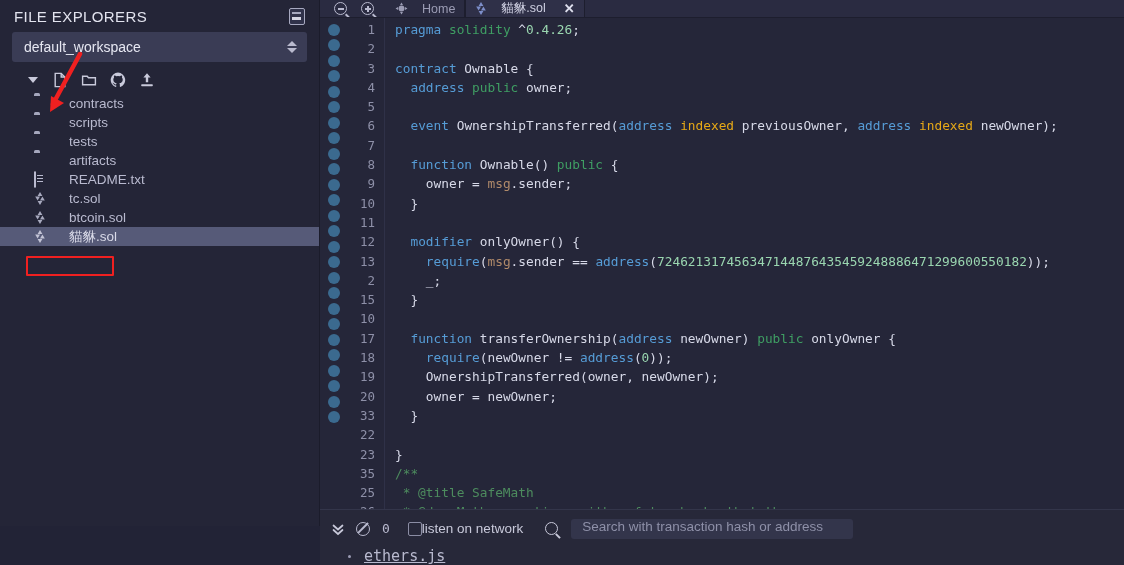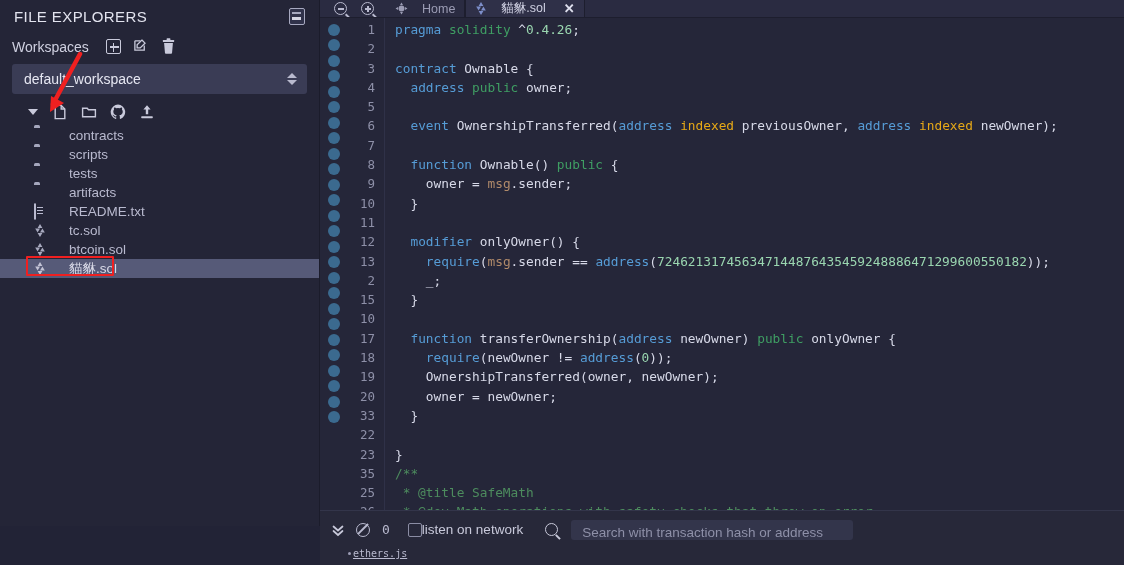--- a/index.html
+++ b/index.html
@@ -163,57 +163,38 @@
   .chev2 { width:16px;height:16px;position:relative;cursor:pointer;margin-right:10px; }
   .noentry { width:14px;height:14px;border:1.7px solid #b9bacf;border-radius:50%;position:relative;cursor:pointer; }
   .noentry::after{content:"";position:absolute;left:-1px;top:4.5px;width:14px;height:1.7px;background:#b9bacf;transform:rotate(-45deg);}
   .cnt { color:#b9bacf; font-size:13px; margin-left:12px; margin-right:18px; font-family:"DejaVu Sans Mono", monospace; }
   .cbx { width:14px;height:14px;border:1.6px solid #8b8da4;border-radius:2px;cursor:pointer; }
   .lbl-listen { color:#c8c9da; font-size:13.5px; margin-left:0; margin-right:22px; }
   .srch-ic { width:13px;height:13px;border:1.7px solid #c8c9da;border-radius:50%;position:relative;margin-right:13px;cursor:pointer;}
   .srch-ic::after{content:"";position:absolute;right:-4px;bottom:-3px;width:6px;height:1.8px;background:#c8c9da;transform:rotate(45deg);}
   .srch-box {
     width:282px;height:20px;background:#33354b;border-radius:3px;
-    display:flex;align-items:flex-end;padding:0 11px;color:#8e90a8;font-size:13.5px;cursor:text;
-  }
-  .term-log { padding-left:28px; color:#9b9cb4; font-family:"DejaVu Sans Mono", monospace; font-size:10px; display:flex; align-items:center; gap:2px; }
+    display:flex;align-items:flex-start;padding:0 11px;color:#8e90a8;font-size:13.5px;cursor:text;
+  }
+  .term-log { padding-left:28px; color:#9b9cb4; font-family:"DejaVu Sans Mono", monospace; font-size:15px; display:flex; align-items:center; gap:13px; }
   .term-log .dot { width:3px;height:3px;border-radius:50%;background:#9b9cb4;display:inline-block; }
   .term-log .lnk { text-decoration:underline; color:#b9bacf; }
 </style>
 </head>
 <body>
 
 <div class="app">
 
   <div class="sidebar">
 
     <div class="sb-header">
       <div class="sb-title">FILE EXPLORERS</div>
       <div class="docs-icon"></div>
     </div>
 
-    <div class="ws-row">
-      <span class="ws-label">Workspaces</span>
-      <span class="ws-icon">
-          <span class="ic-plusbox" style="position:absolute;left:1px;top:1px;"></span>
-        </span>
-      <span class="ws-icon">
-        <svg class="ic-edit" viewBox="0 0 16 16" fill="none" stroke="#c9cadb" stroke-width="1.4">
-          <path d="M2 3h6M2 3v10h10V8"></path>
-            <path d="M9.5 2.2l3.3 3.3-5.1 5.1H4.4V7.3z"></path>
-        </svg>
-      </span>
-      <span class="ws-icon">
-        <svg class="ic-trash" viewBox="0 0 16 17" fill="#c9cadb">
-          <rect x="2" y="2" width="12" height="2.2" rx="0.6"></rect>
-            <rect x="6" y="0.3" width="4" height="2" rx="0.6"></rect>
-          <path d="M3.3 5.2h9.4l-0.9 10.6a1 1 0 0 1-1 0.9H5.2a1 1 0 0 1-1-.9z"></path>
-        </svg>
-      </span>
-    </div>
 
     <div class="ws-select">
       <span>default_workspace</span>
       <span class="spinner">
           <i class="up"></i>
           <i class="dn"></i>
         </span>
     </div>
 
     <div class="tree-toolbar">

